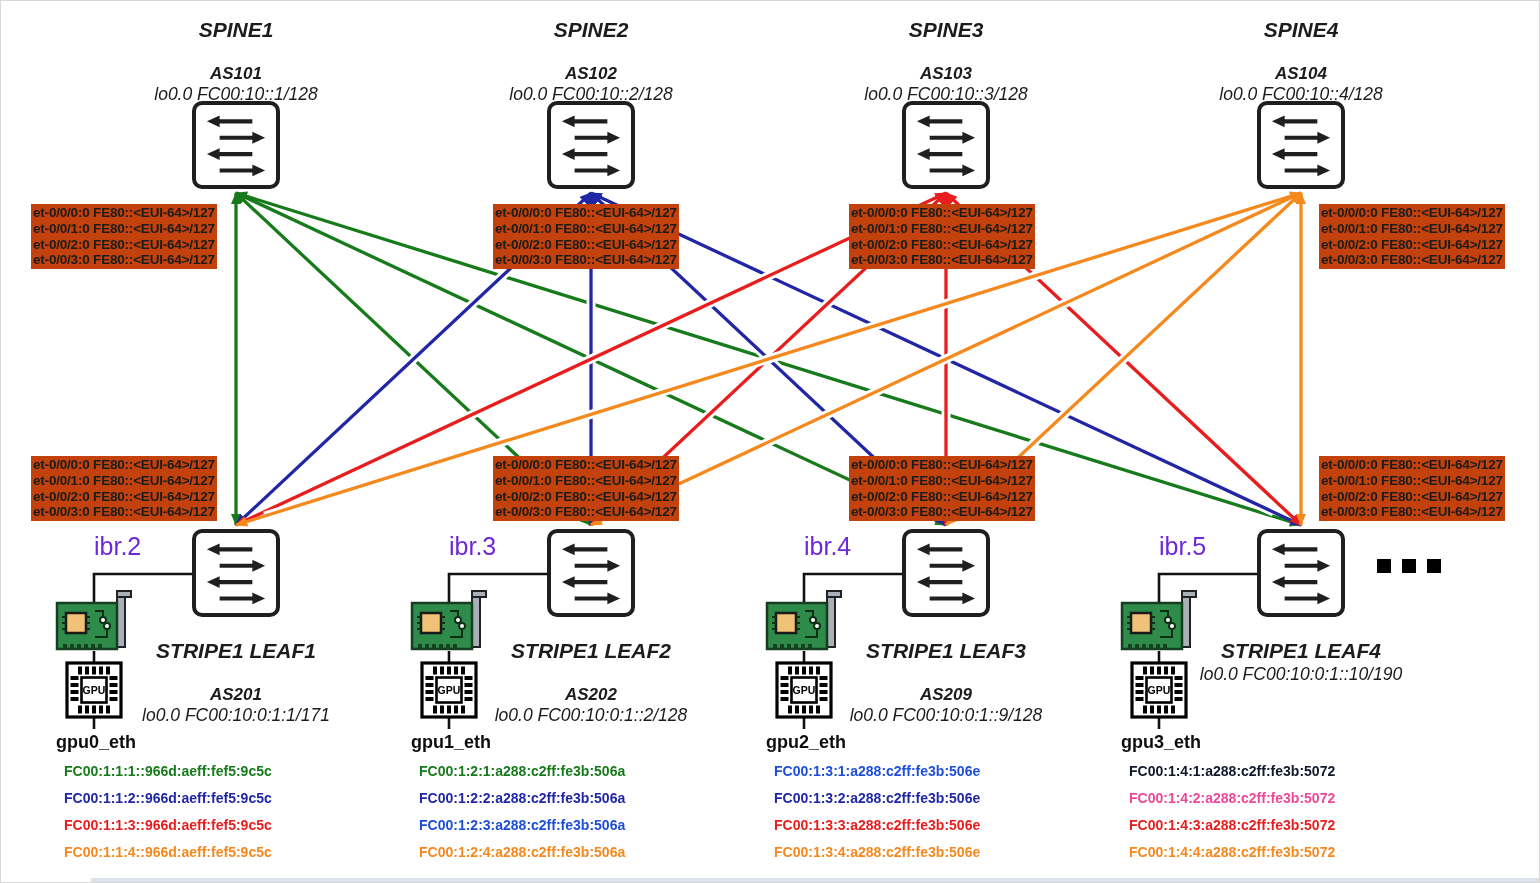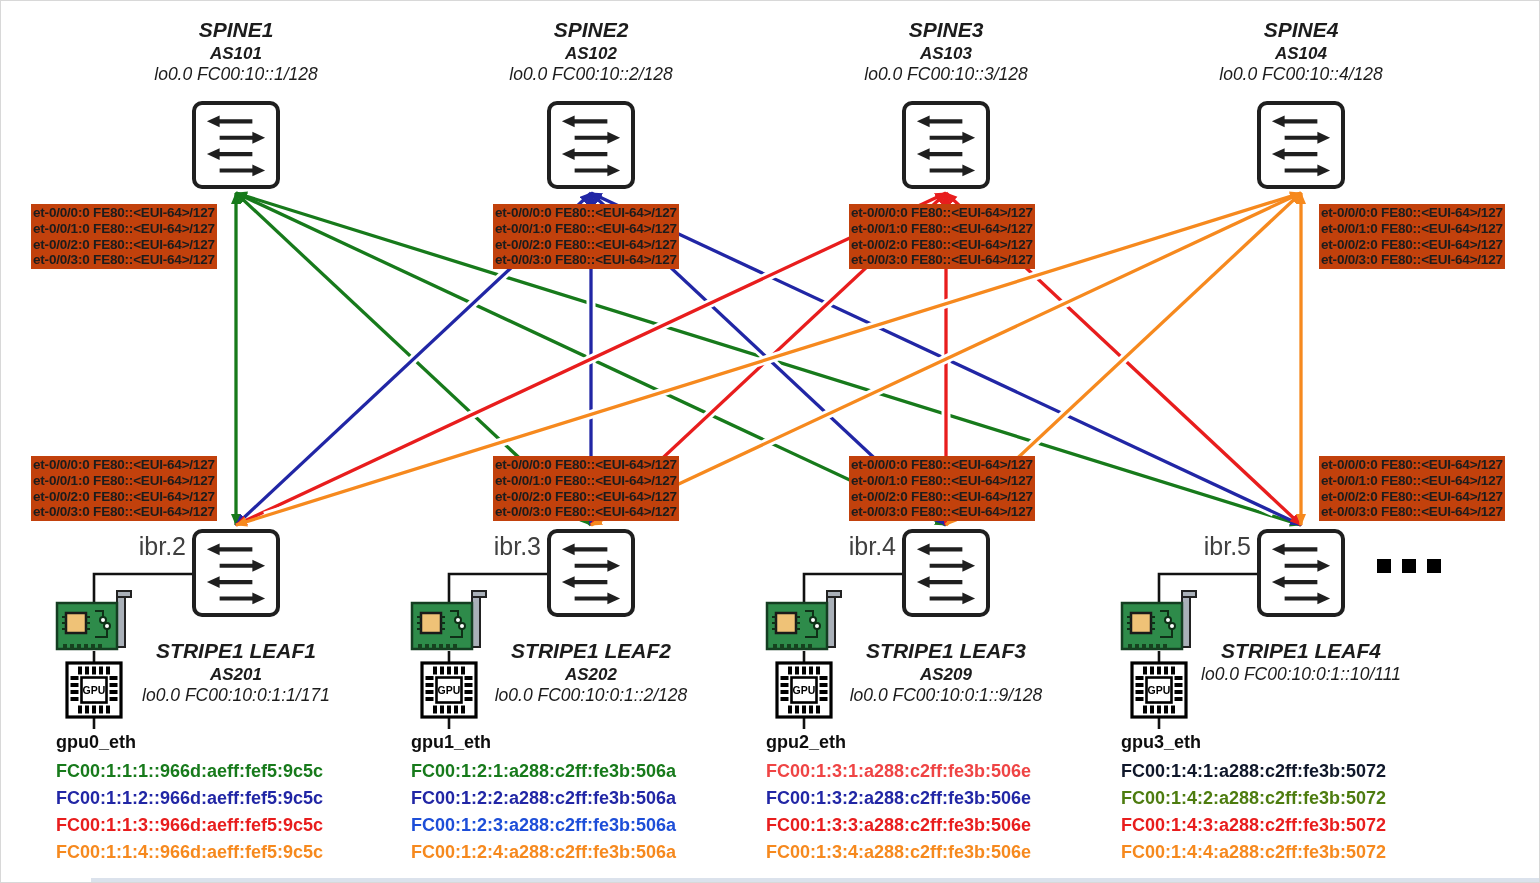--- a/index.html
+++ b/index.html
@@ -3,30 +3,30 @@
 <meta charset="utf-8">
 <style>
   html,body{margin:0;padding:0;background:#fff;}
   #page{position:relative;width:1540px;height:883px;background:#ffffff;
         font-family:"Liberation Sans",sans-serif;overflow:hidden;
         border:1px solid #d8d8d8;box-sizing:border-box;}
   #wires{position:absolute;left:0;top:0;width:1540px;height:883px;}
   .abs{position:absolute;}
   .node-title{width:320px;text-align:center;color:#1c1c1c;}
   .nname{font-size:21px;font-weight:bold;font-style:italic;line-height:26px;}
-  .nas{font-size:17px;font-weight:bold;font-style:italic;line-height:21px;}
+  .nas{font-size:17px;font-weight:bold;font-style:italic;line-height:21px;margin-top:20px;}
   .nlo{font-size:17.5px;font-weight:normal;font-style:italic;line-height:21px;}
   .switch-box{width:88px;height:88px;background:#fff;border:4px solid #1f1f1f;
               border-radius:10px;box-sizing:border-box;}
   .if-block{background:#c2410c;padding:1px 2px;}
   .if-line{font-size:13.5px;font-weight:600;line-height:15.8px;color:#1c1c1c;
            white-space:nowrap;letter-spacing:-0.2px;}
-  .ibr{font-size:25px;color:#404040;width:92px;text-align:right;}
+  .ibr{font-size:25px;color:#6d28d9;width:92px;}
   .gpu-label{font-size:18px;font-weight:bold;color:#0d0d0d;text-align:center;}
-  .addr{font-size:18px;font-weight:bold;line-height:27px;white-space:nowrap;}
+  .addr{font-size:14px;font-weight:bold;line-height:27px;white-space:nowrap;margin-left:8px;}
   .ellipsis span{display:inline-block;width:14px;height:14px;background:#000;
                  margin-right:11px;}
   .footer-bar{left:90px;top:877px;width:1450px;height:6px;background:#dbe2ec;}
   .icon-host svg{display:block;}
 </style>
 </head>
 <body>
 
 <div id="page">
   <svg id="wires" width="1540" height="883" viewBox="0 0 1540 883">
@@ -306,21 +306,21 @@
     <div class="nas">AS202</div>
     <div class="nlo">lo0.0 FC00:10:0:1::2/128</div>
   </div>
   <div class="abs node-title" style="left:785px;top:637px">
     <div class="nname">STRIPE1 LEAF3</div>
     <div class="nas">AS209</div>
     <div class="nlo">lo0.0 FC00:10:0:1::9/128</div>
   </div>
   <div class="abs node-title" style="left:1140px;top:637px">
     <div class="nname">STRIPE1 LEAF4</div>
-    <div class="nlo">lo0.0 FC00:10:0:1::10/111</div>
+    <div class="nlo">lo0.0 FC00:10:0:1::10/190</div>
   </div>
 
   <div class="abs icon-host nic" style="left:54px;top:588px">
       <svg width="78" height="66" viewBox="0 0 78 66">
  <rect x="62" y="2" width="8" height="56" fill="#a9b0b8" stroke="#222" stroke-width="2"></rect>
  <rect x="62" y="2" width="14" height="6" fill="#a9b0b8" stroke="#222" stroke-width="2"></rect>
  <rect x="2" y="14" width="60" height="46" fill="#2e8b4a" stroke="#143d21" stroke-width="2.5"></rect>
  <g fill="#16421f">
   <rect x="8" y="55" width="4" height="5"></rect>
           <rect x="15" y="55" width="4" height="5"></rect>
@@ -547,27 +547,27 @@
   </div>
   <div class="abs gpu-label" style="left:410px;top:731px">gpu1_eth</div>
   <div class="abs" style="left:410px;top:757px">
     <div class="addr a0" style="color: rgb(23, 122, 27);">FC00:1:2:1:a288:c2ff:fe3b:506a</div>
     <div class="addr a1" style="color: rgb(33, 38, 165);">FC00:1:2:2:a288:c2ff:fe3b:506a</div>
     <div class="addr a2" style="color: #1d4ed8;">FC00:1:2:3:a288:c2ff:fe3b:506a</div>
     <div class="addr a3" style="color: rgb(246, 137, 30);">FC00:1:2:4:a288:c2ff:fe3b:506a</div>
   </div>
   <div class="abs gpu-label" style="left:765px;top:731px">gpu2_eth</div>
   <div class="abs" style="left:765px;top:757px">
-    <div class="addr a0" style="color: #ef4444;">FC00:1:3:1:a288:c2ff:fe3b:506e</div>
+    <div class="addr a0" style="color: #1d4ed8;">FC00:1:3:1:a288:c2ff:fe3b:506e</div>
     <div class="addr a1" style="color: rgb(33, 38, 165);">FC00:1:3:2:a288:c2ff:fe3b:506e</div>
     <div class="addr a2" style="color: rgb(232, 29, 29);">FC00:1:3:3:a288:c2ff:fe3b:506e</div>
     <div class="addr a3" style="color: rgb(246, 137, 30);">FC00:1:3:4:a288:c2ff:fe3b:506e</div>
   </div>
   <div class="abs gpu-label" style="left:1120px;top:731px">gpu3_eth</div>
   <div class="abs" style="left:1120px;top:757px">
     <div class="addr a0" style="color: #0f172a;">FC00:1:4:1:a288:c2ff:fe3b:5072</div>
-    <div class="addr a1" style="color: #4d7c0f;">FC00:1:4:2:a288:c2ff:fe3b:5072</div>
+    <div class="addr a1" style="color: #ec4899;">FC00:1:4:2:a288:c2ff:fe3b:5072</div>
     <div class="addr a2" style="color: rgb(232, 29, 29);">FC00:1:4:3:a288:c2ff:fe3b:5072</div>
     <div class="addr a3" style="color: rgb(246, 137, 30);">FC00:1:4:4:a288:c2ff:fe3b:5072</div>
   </div>
 
   <div class="abs footer-bar"></div>
 </div>
 
 </body></html>

